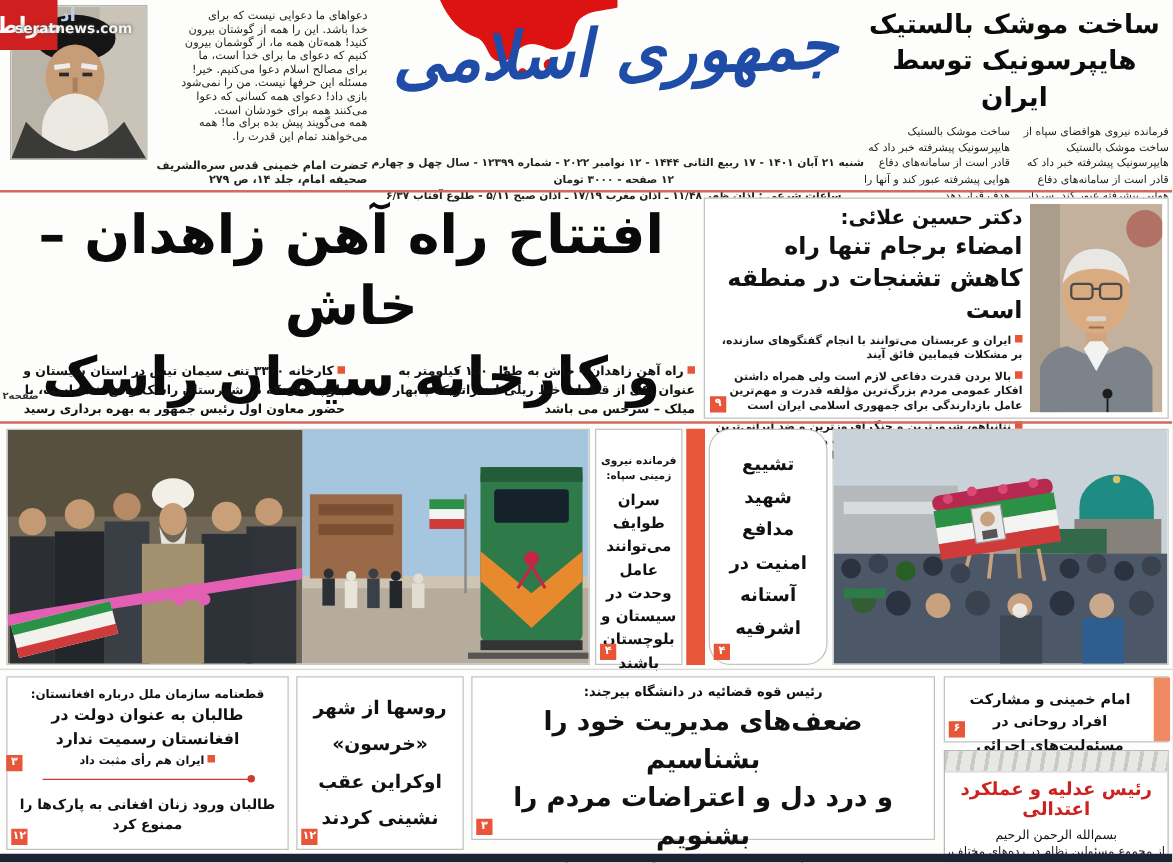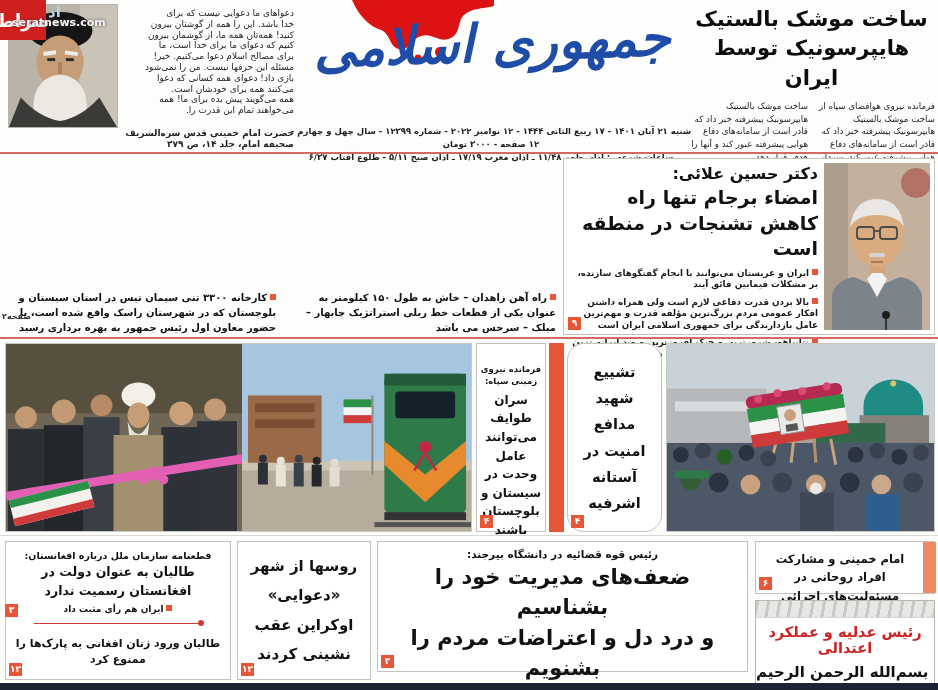--- a/index.html
+++ b/index.html
@@ -87,21 +87,21 @@
 
   .khomeini-note { left:755px; top:541px; width:180px; height:53px; direction:rtl; }
   .note-bar { position:absolute; right:-2px; top:0; bottom:0; width:13px; background:#ef8a63; }
   .note-text { position:absolute; left:8px; right:18px; top:8px; font-size:11.5px; font-weight:bold;
     text-align:center; line-height:1.6; }
   .editorial-box { left:755px; top:600px; width:180px; height:90px; border:1px solid #b8b8b4;
     background:#fff; direction:rtl; }
   .calligraphy-band { height:17px; background:repeating-linear-gradient(100deg,#c9c9c7 0 3px,#e7e7e5 3px 11px);
     border-bottom:1px solid #d5d5d2; }
   .editorial-title { color:#cc2222; font-size:14.5px; font-weight:800; text-align:center; margin-top:6px; }
-  .bismillah { font-size:15px; font-weight:bold; text-align:left; margin-top:7px; }
+  .bismillah { font-size:10px; font-weight:normal; text-align:center; margin-top:7px; }
   .editorial-body { font-size:9.5px; text-align:center; margin-top:2px; color:#222; }
 
   .bottom-bar { left:0; top:683px; width:938px; height:7px; background:#1c2434; z-index:9; }
   .jamaran { left:0; top:649px; width:164px; height:37px; background:rgba(42,48,60,0.8); z-index:8;
     display:flex; align-items:center; gap:6px; direction:ltr; color:#fff; padding-left:4px; }
   .credit-lines { font-size:11px; font-weight:bold; line-height:1.3; }
 </style>
 </head>
 <body>
 
@@ -164,20 +164,24 @@
       <div class="mcol">فرمانده نیروی هوافضای سپاه از ساخت موشک بالستیک هایپرسونیک پیشرفته خبر داد که قادر است از سامانه‌های دفاع هوایی پیشرفته عبور کند. سردار حاجی زاده فرمانده نیروی هوافضای سپاه در جمع خبرنگاران از</div>
       <div class="mcol">
         <span>ساخت موشک بالستیک هایپرسونیک پیشرفته خبر داد که قادر است از سامانه‌های دفاع هوایی پیشرفته عبور کند و آنها را هدف قرار دهد.</span>
         <div class="continuation">بقیه در صفحه۲</div>
       </div>
     </div>
   </div>
 
   <div class="rule" style="top:152px;"></div>
 
+  <div class="abs main-headline">
+    <div>افتتاح راه آهن زاهدان – خاش</div>
+    <div>و کارخانه سیمان راسک</div>
+  </div>
   <div class="abs main-bullets">
     <div>
       <span class="sq"></span><span>راه آهن زاهدان – خاش به طول ۱۵۰ کیلومتر به عنوان یکی از قطعات خط ریلی استراتژیک چابهار – میلک – سرخس می باشد</span>
     </div>
     <div>
       <span class="sq"></span><span>کارخانه ۳۳۰۰ تنی سیمان تیس در استان سیستان و بلوچستان که در شهرستان راسک واقع شده است، با حضور معاون اول رئیس جمهور به بهره برداری رسید</span>
     </div>
   </div>
   <div class="abs page-ref">صفحه۲</div>
 
@@ -363,21 +367,21 @@
     <div class="afghan-sub">
       <span class="sq"></span><span>ایران هم رأی مثبت داد</span>
     </div>
     <div class="afghan-divider"></div>
     <div class="afghan-second">طالبان ورود زنان افغانی به پارک‌ها را ممنوع کرد</div>
     <div class="badge" style="left:-1px; top:62px;">۳</div>
     <div class="badge" style="left:3px; bottom:3px;">۱۲</div>
   </div>
 
   <div class="box kherson-box">
-    <div class="kherson-headline">روسها از شهر «دعوایی» اوکراین عقب نشینی کردند</div>
+    <div class="kherson-headline">روسها از شهر «خرسون» اوکراین عقب نشینی کردند</div>
     <div class="badge" style="left:3px; bottom:3px;">۱۲</div>
   </div>
 
   <div class="box judiciary-box">
     <div class="jud-kicker">رئیس قوه قضائیه در دانشگاه بیرجند:</div>
     <div class="jud-headline">
       <div>ضعف‌های مدیریت خود را بشناسیم</div>
       <div>و درد دل و اعتراضات مردم را بشنویم</div>
     </div>
     <div class="jud-bullet">

